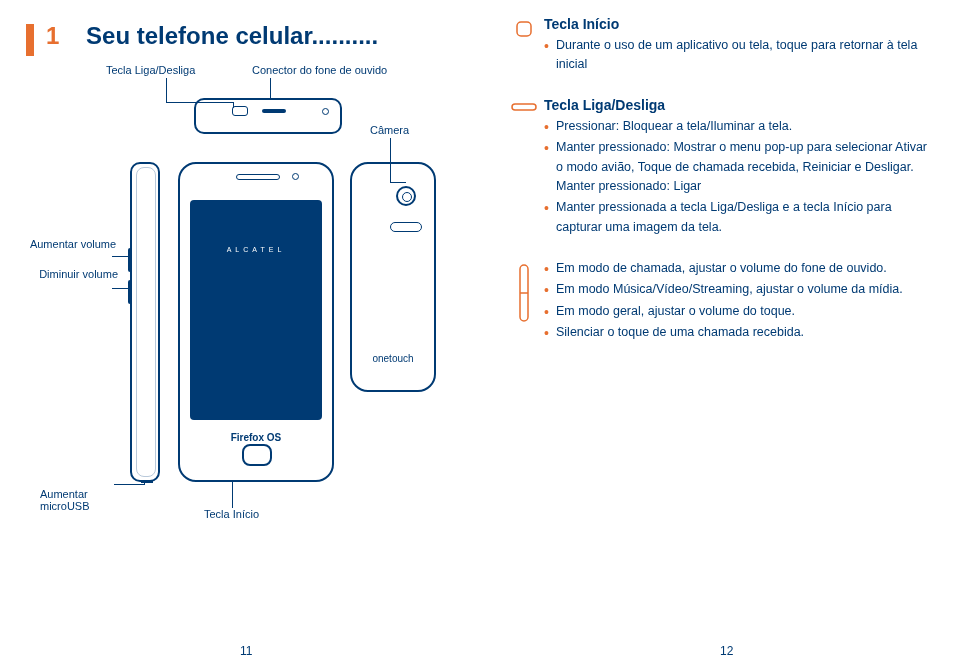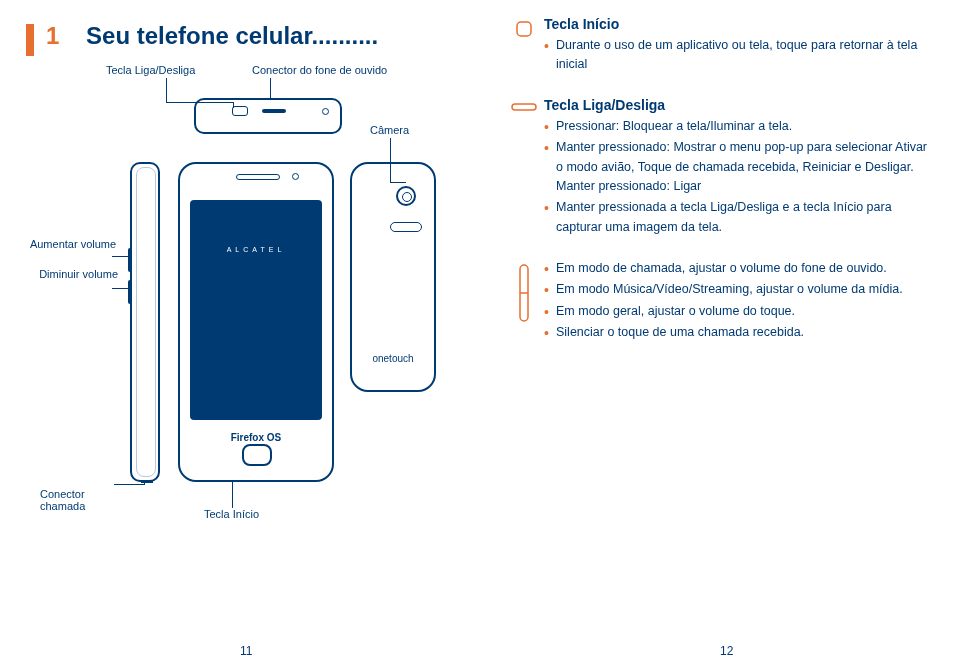--- a/index.html
+++ b/index.html
@@ -246,21 +246,21 @@
 
       <div class="lbl cam">Câmera</div>
       <div class="wire" style="left:336px; top:74px; width:1px; height:44px;"></div>
       <div class="wire" style="left:336px; top:118px; width:16px; height:1px;"></div>
 
       <div class="lbl vup">Aumentar volume</div>
       <div class="wire" style="left:58px; top:192px; width:16px; height:1px;"></div>
       <div class="lbl vdn">Diminuir volume</div>
       <div class="wire" style="left:58px; top:224px; width:16px; height:1px;"></div>
 
-      <div class="lbl usb">Conector chamada</div>
+      <div class="lbl usb">Aumentar microUSB</div>
       <div class="wire" style="left:60px; top:420px; width:30px; height:1px;"></div>
       <div class="wire" style="left:90px; top:416px; width:1px; height:5px;"></div>
 
       <div class="lbl home">Tecla Início</div>
       <div class="wire" style="left:178px; top:418px; width:1px; height:26px;"></div>
     </div>
   </div>
 
   <div class="right-col">
     <div class="key-block">

